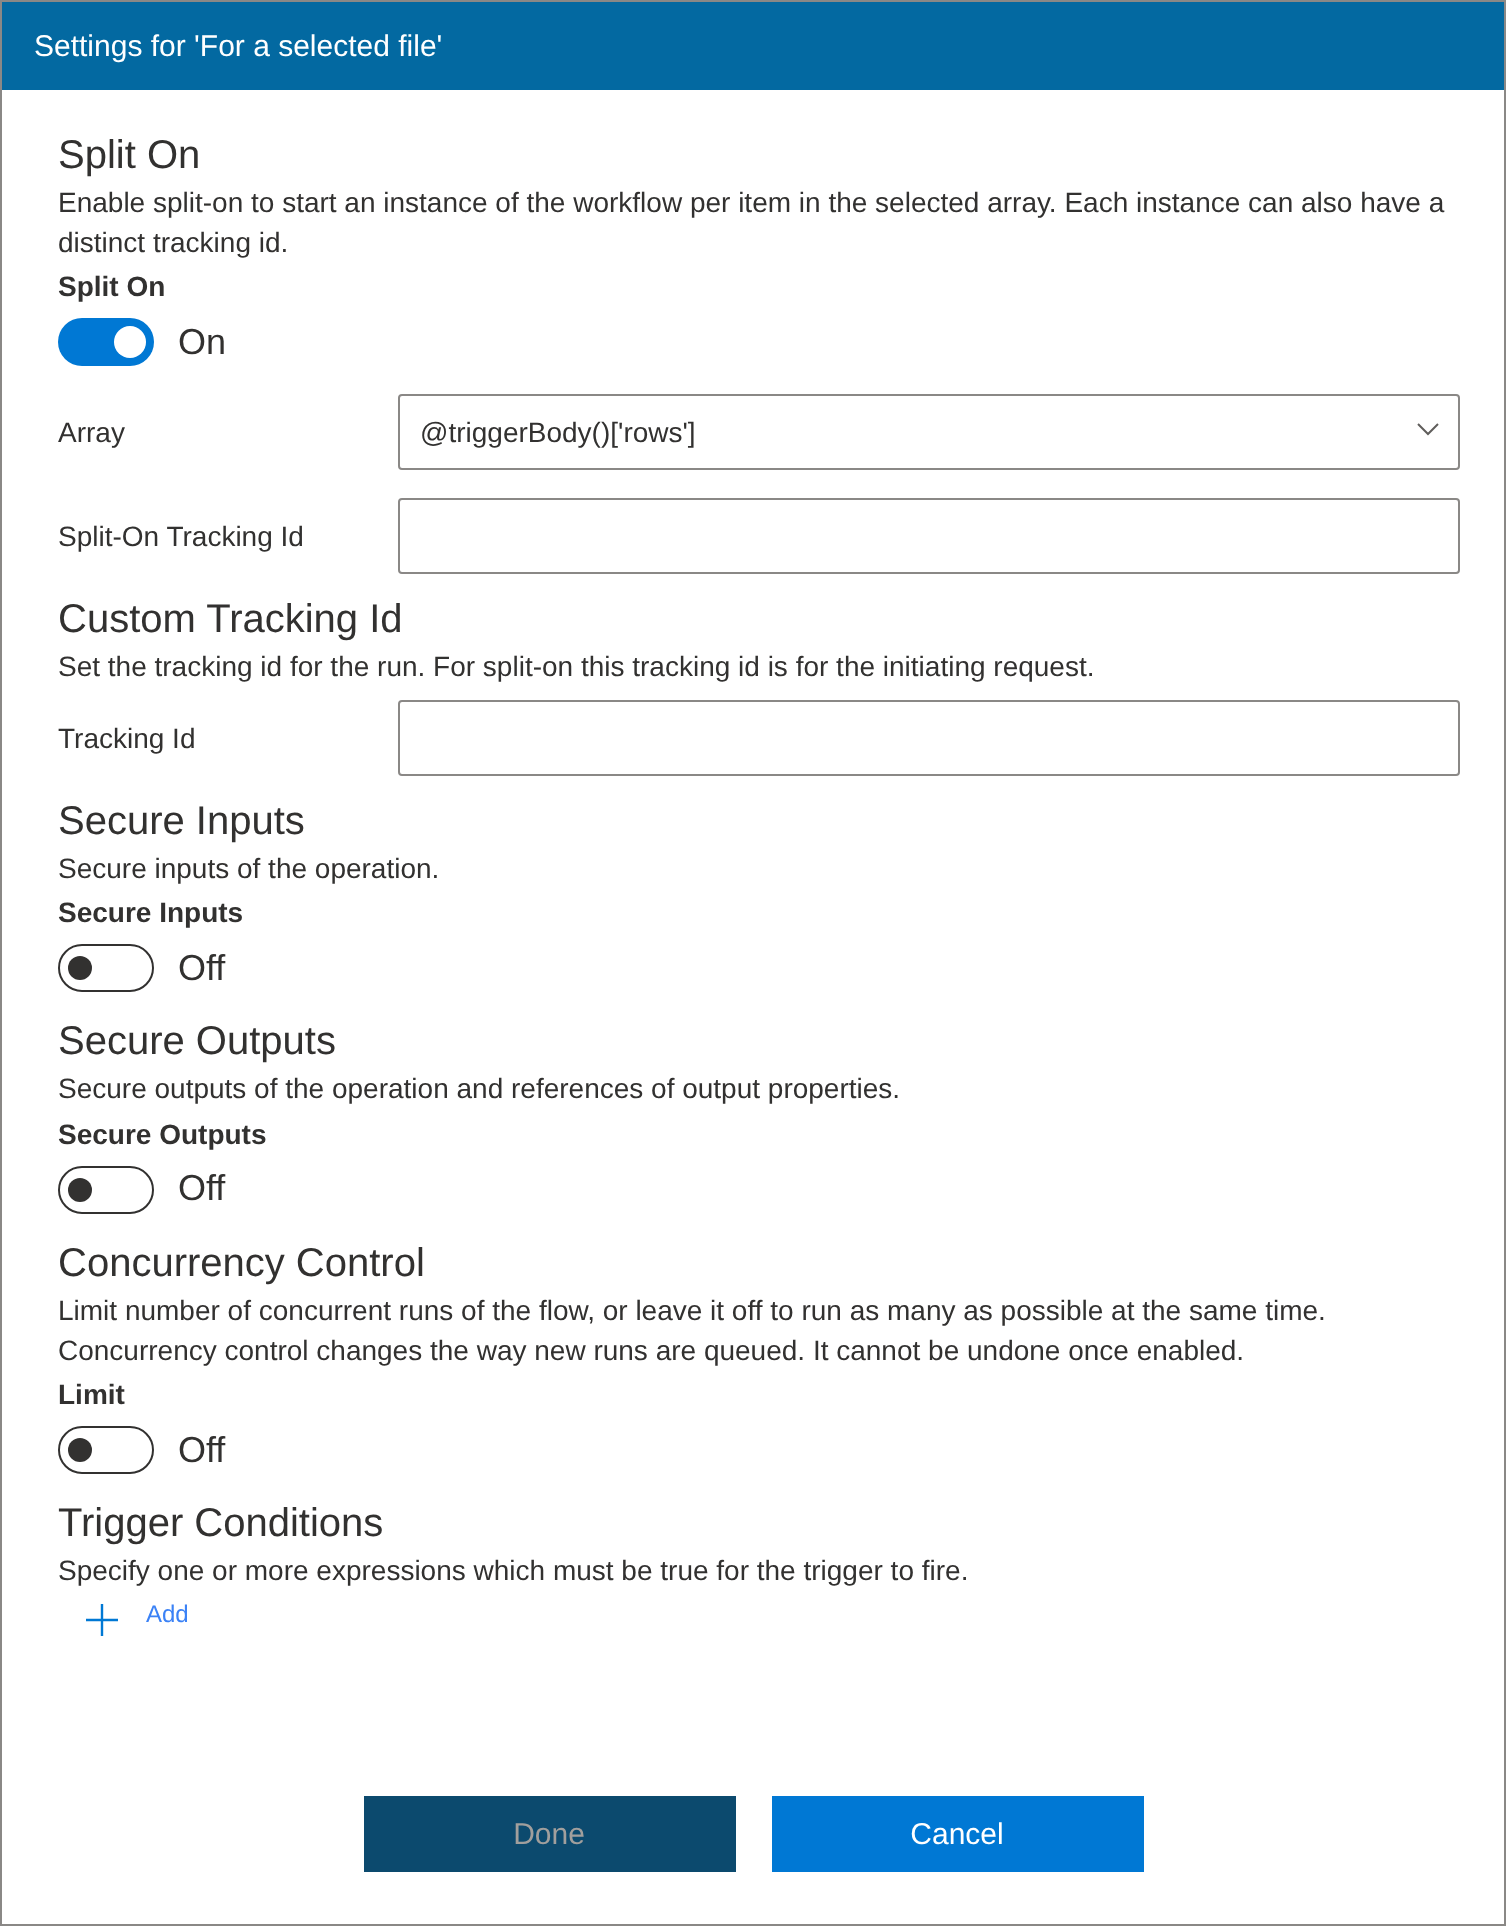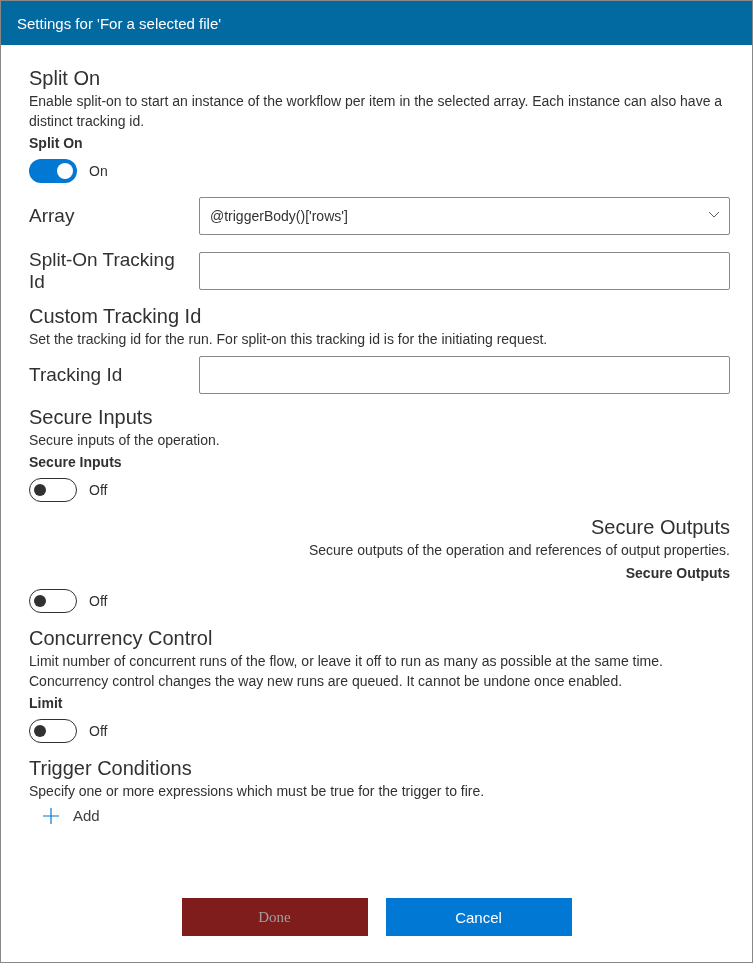--- a/index.html
+++ b/index.html
@@ -73,56 +73,56 @@
   .toggle .knob {
     position: absolute;
     width: 16px; height: 16px;
     border-radius: 50%;
     top: 50%;
     transform: translateY(-50%);
   }
   .toggle.on .knob { background: #fff; right: 4px; }
   .toggle.off .knob { background: #323130; left: 4px; width: 12px; height: 12px; }
   .toggle-state {
-    font-size: 14px;
+    font-size: 18px;
   }
   .form-row {
     display: flex;
     align-items: center;
     margin-bottom: 14px;
     gap: 10px;
   }
   .form-row .row-label {
     width: 160px;
     flex-shrink: 0;
-    font-size: 19px;
+    font-size: 14px;
   }
   .text-input, .select-input {
     flex: 1;
     height: 38px;
     border: 1px solid #8a8886;
     border-radius: 2px;
     padding: 0 10px;
     font-size: 14px;
     font-family: inherit;
     background: #fff;
     display: flex;
     align-items: center;
     justify-content: space-between;
   }
   .select-input { cursor: pointer; padding-right: 8px; }
   .select-input svg { flex-shrink: 0; }
   .add-row {
     display: flex;
-    align-items: center;
+    align-items: flex-start;
     gap: 12px;
     padding-left: 12px;
     cursor: pointer;
-    color: #404040;
-    font-size: 15px;
+    color: #3b82f6;
+    font-size: 12px;
     margin-top: 4px;
   }
   .plus-icon {
     color: #0078d4;
     display:flex;
     align-items:center;
   }
   .footer {
     display: flex;
     justify-content: center;
@@ -131,23 +131,22 @@
   }
   .btn {
     width: 186px;
     height: 38px;
     border: none;
     font-size: 15px;
     cursor: pointer;
     font-family: inherit;
   }
   .btn-done {
-    background: #7f1d1d;
+    background: #0c4a6e;
     color: #a19f9d;
-    font-family: Liberation Serif, serif;
   }
   .btn-cancel {
     background: #0078d4;
     color: #fff;
   }
 </style>
 </head>
 <body>
 
 <div class="window">
@@ -199,21 +198,21 @@
       <div class="section-desc">Secure inputs of the operation.</div>
       <div class="field-label-bold">Secure Inputs</div>
       <div class="toggle-row">
         <div class="toggle off">
           <div class="knob"></div>
         </div>
         <span class="toggle-state">Off</span>
       </div>
     </div>
 
-    <div class="section" style="margin-top:-4px;text-align:right;">
+    <div class="section" style="margin-top:-4px;">
       <div class="section-title">Secure Outputs</div>
       <div class="section-desc">Secure outputs of the operation and references of output properties.</div>
       <div class="field-label-bold">Secure Outputs</div>
       <div class="toggle-row">
         <div class="toggle off">
           <div class="knob"></div>
         </div>
         <span class="toggle-state">Off</span>
       </div>
     </div>

